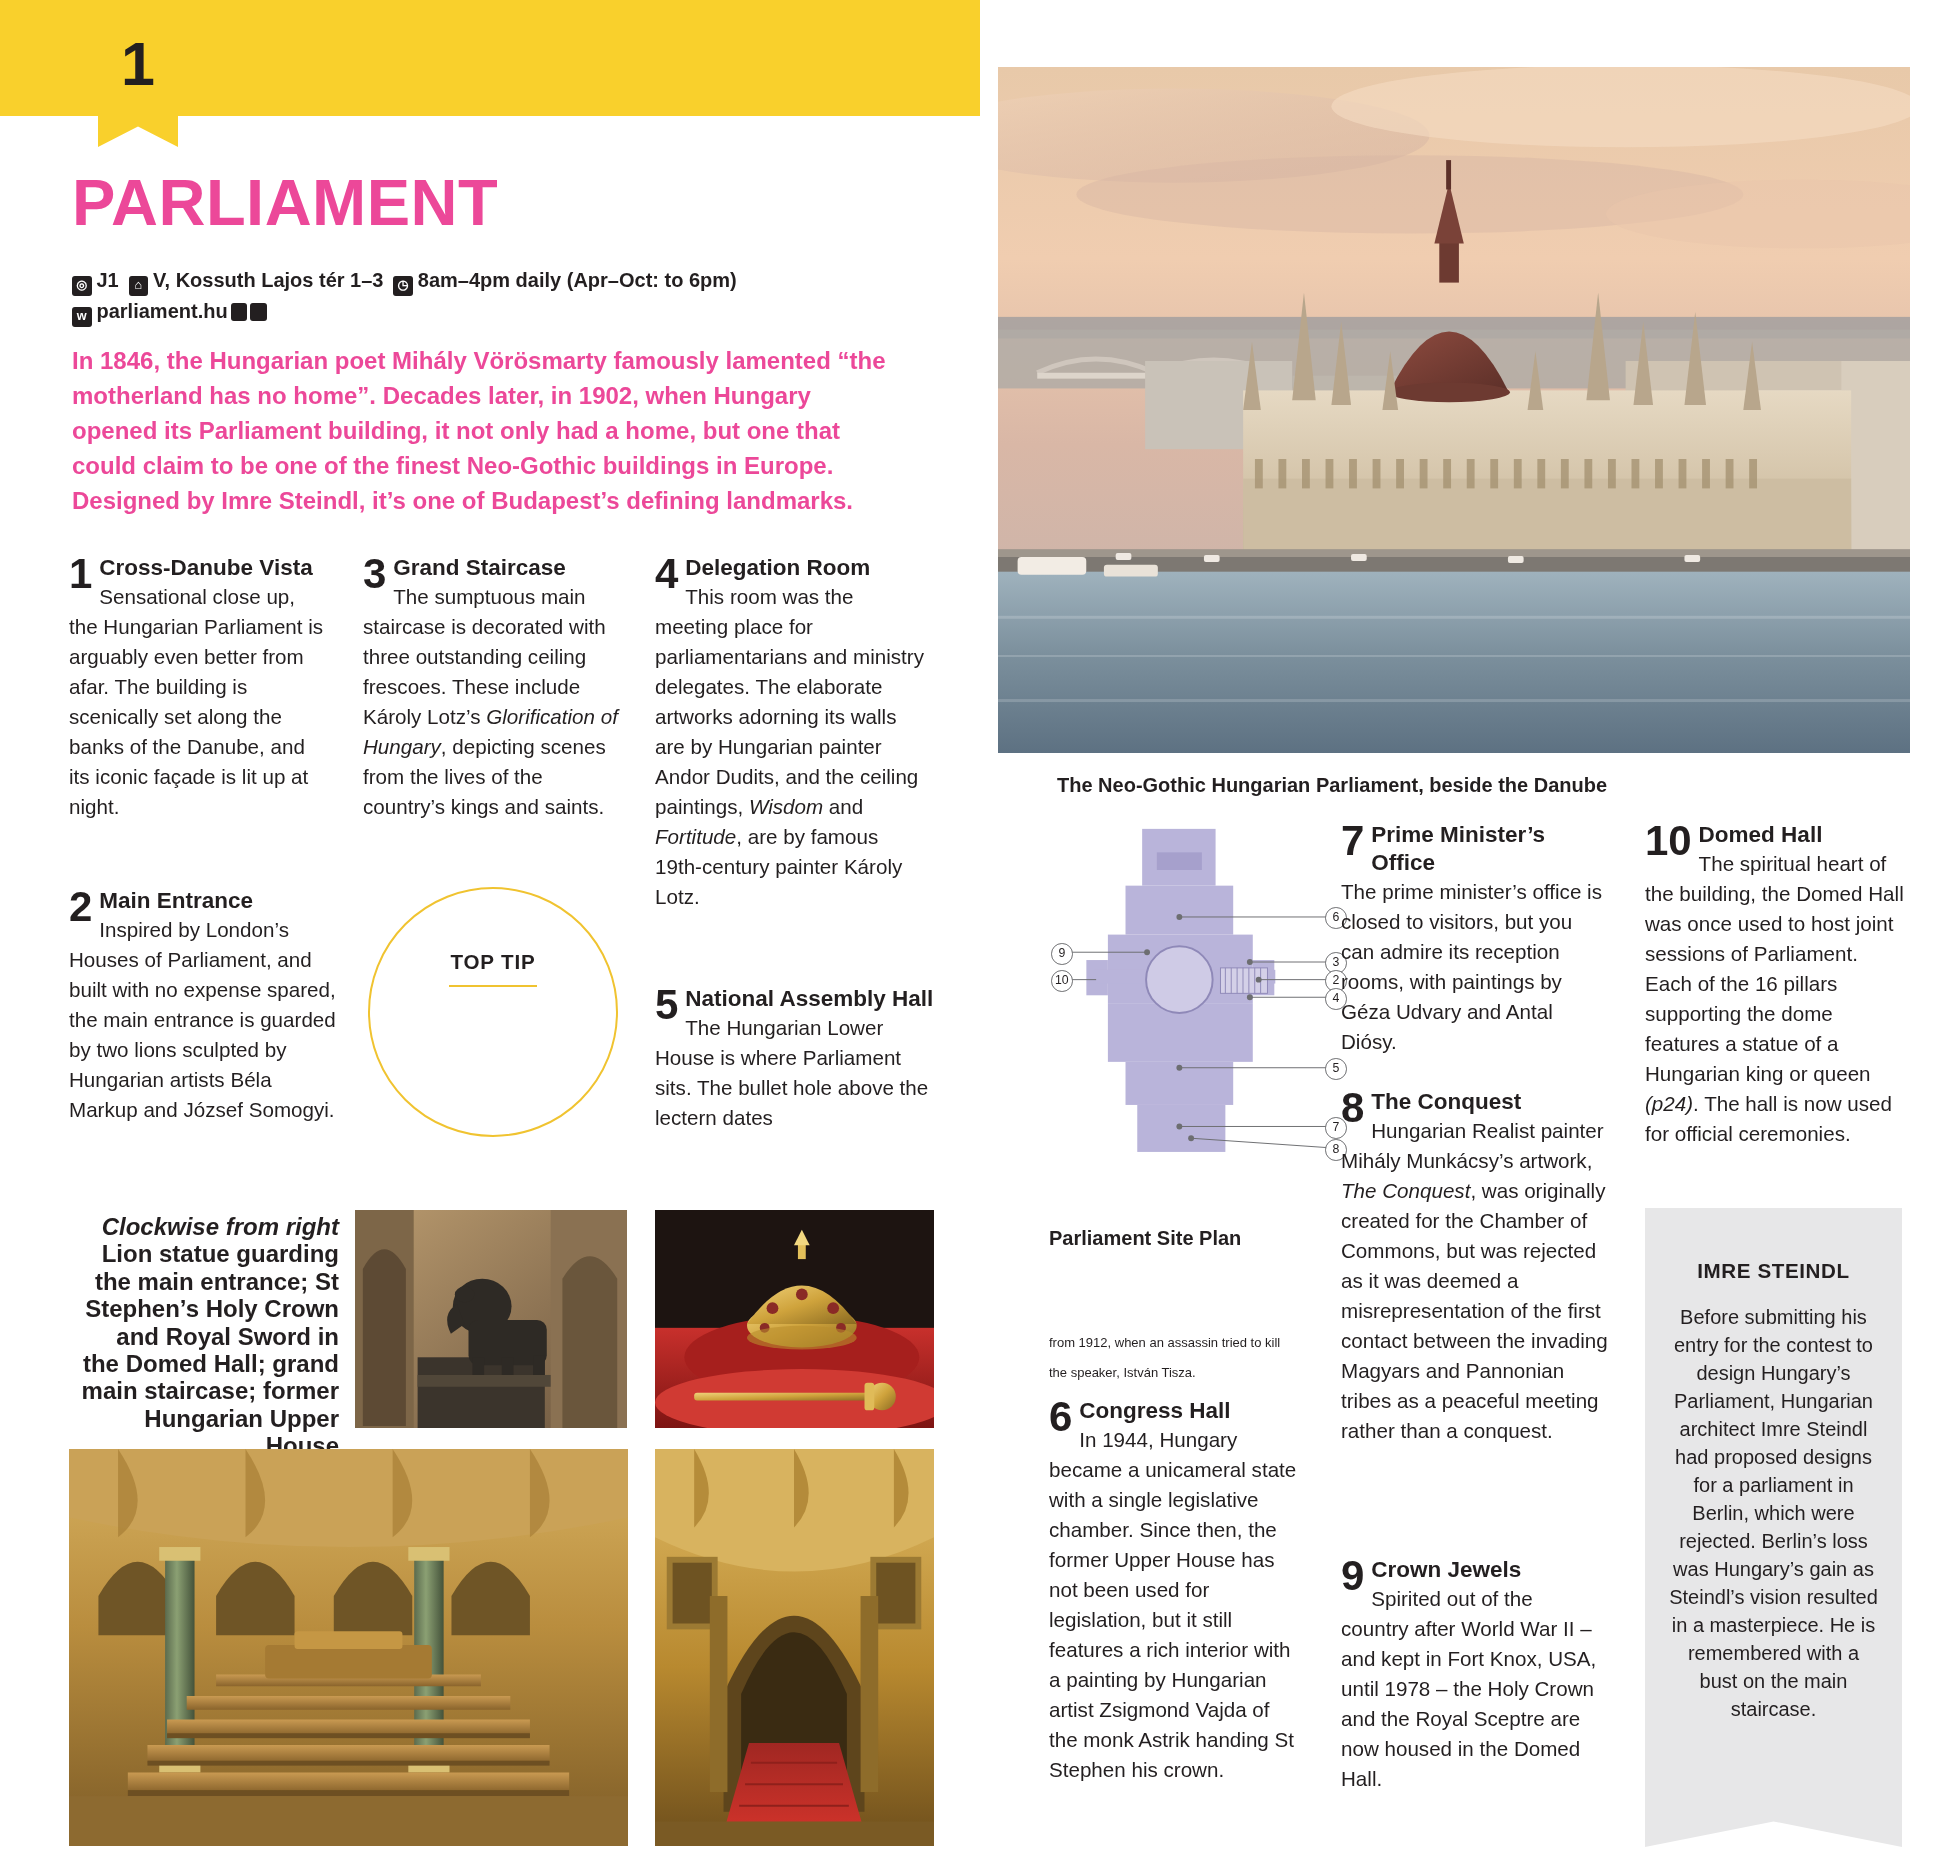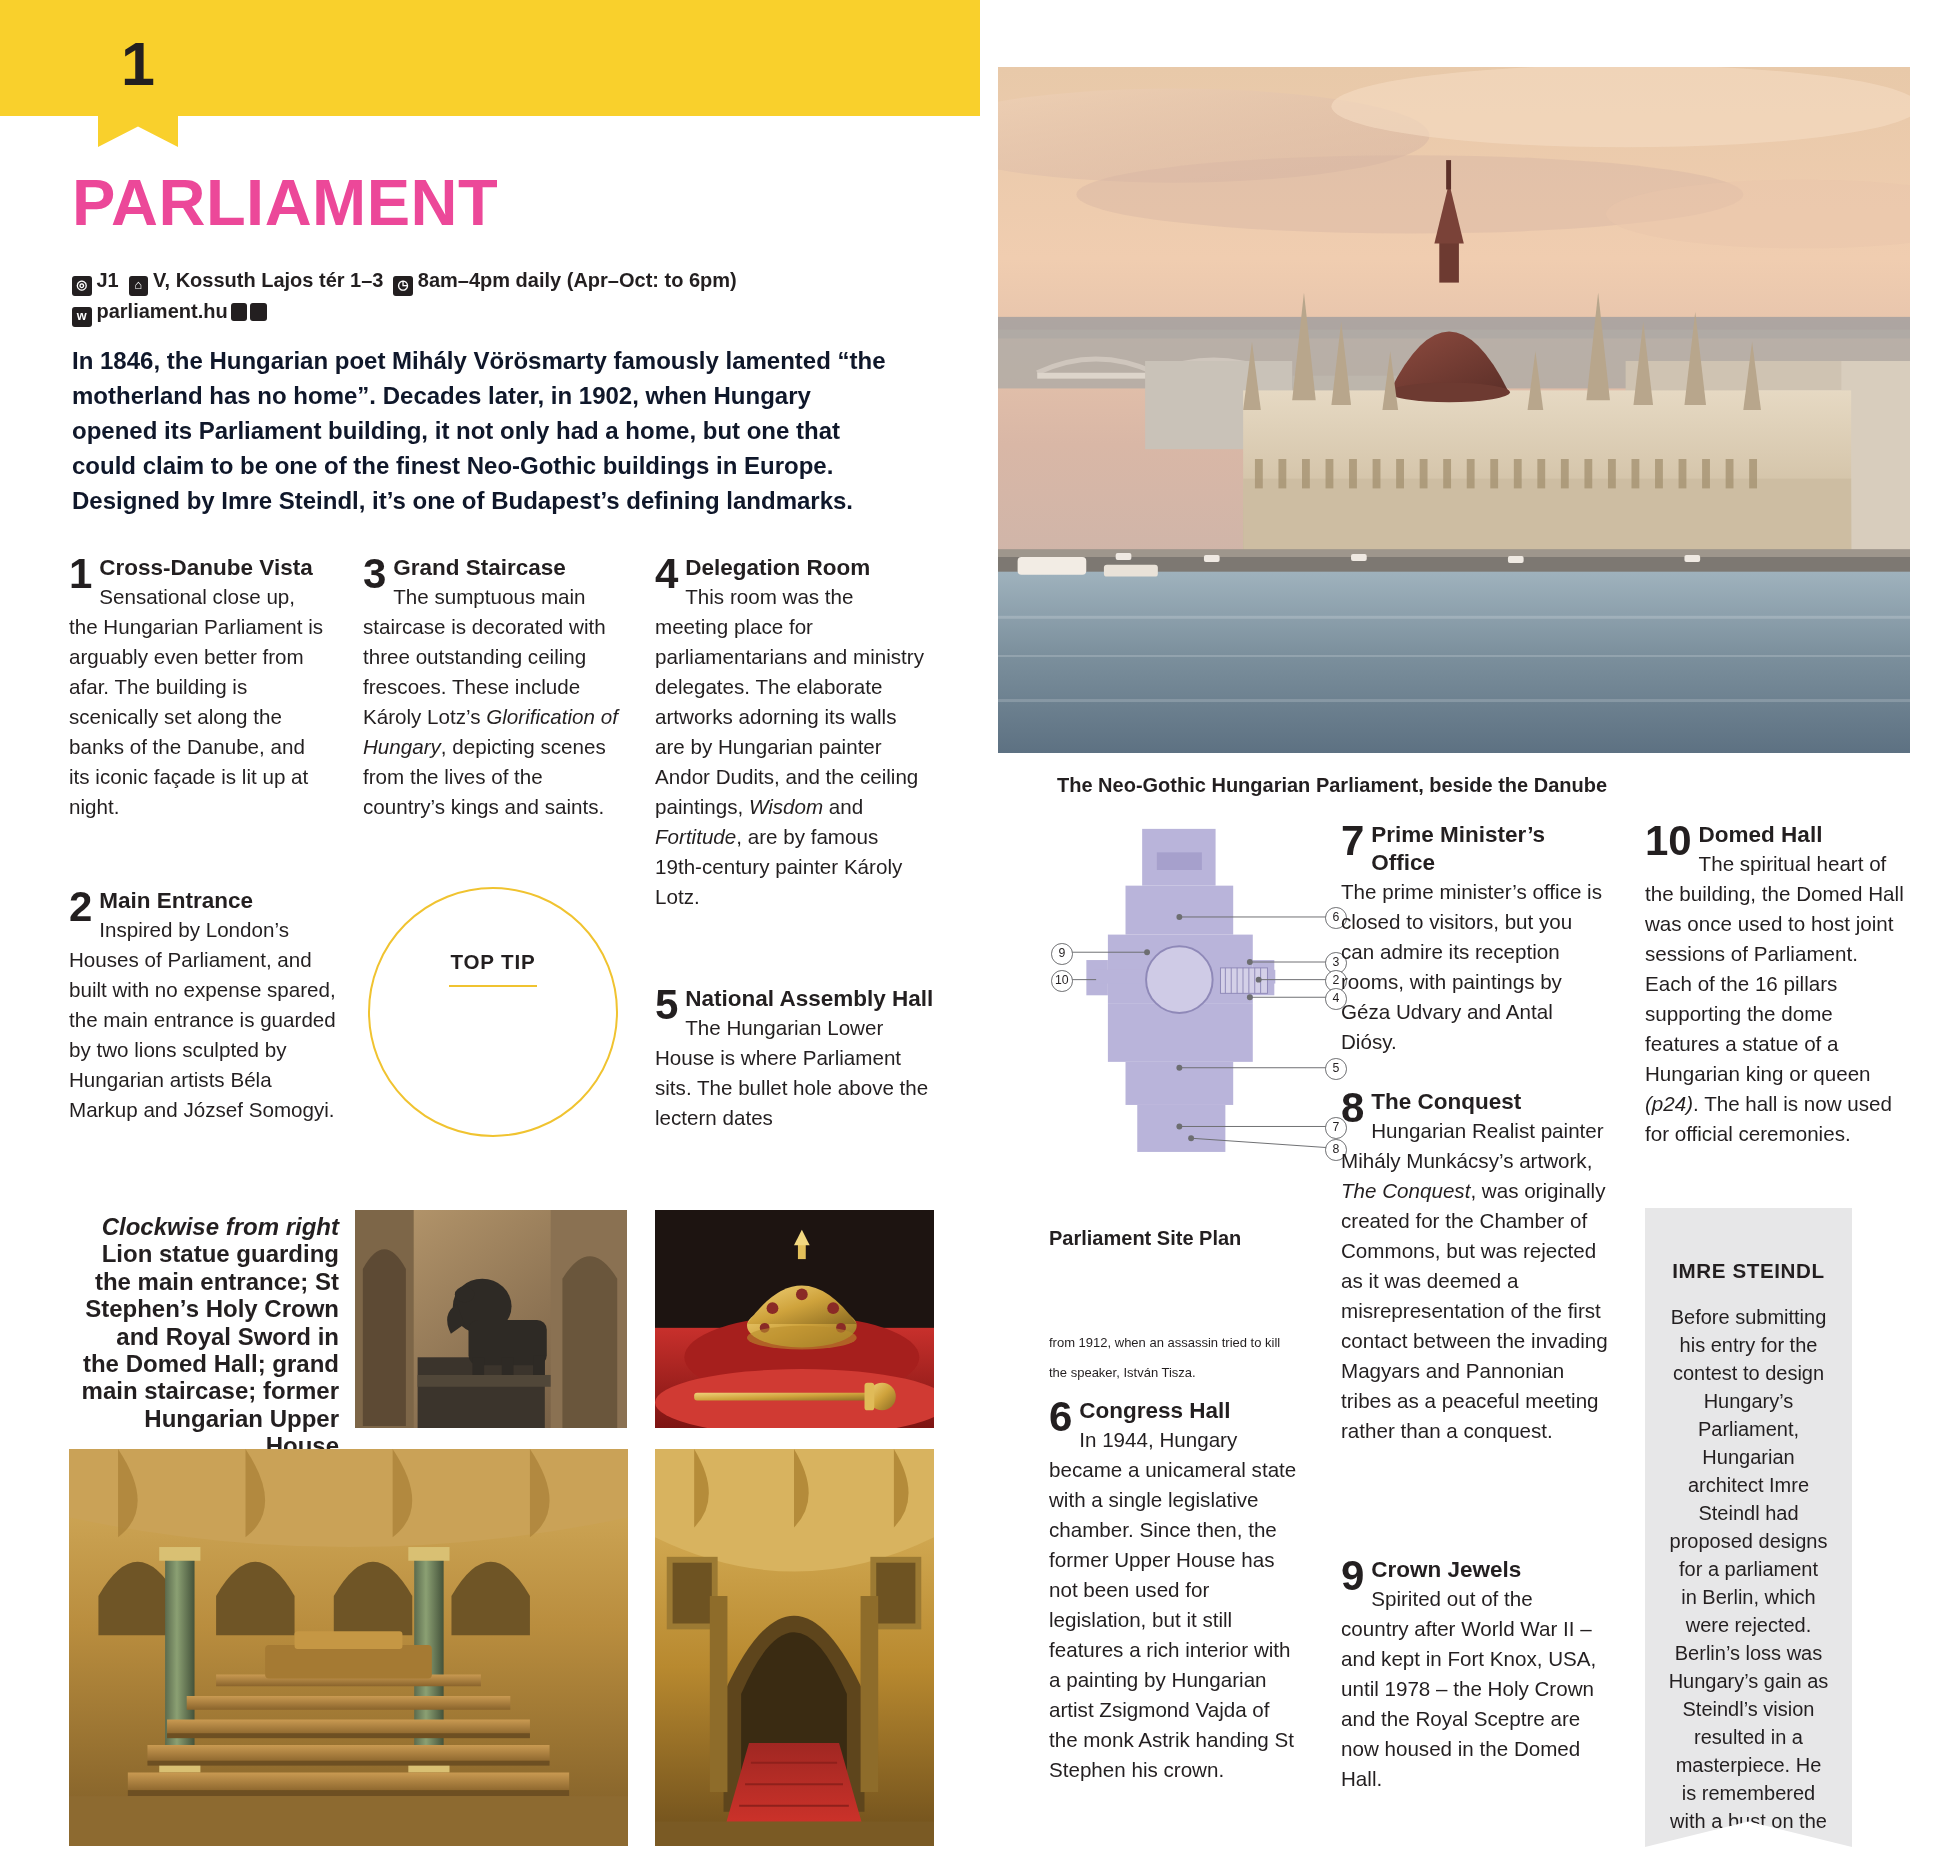--- a/index.html
+++ b/index.html
@@ -86,21 +86,21 @@
     top: 2.9px;
   }
 
   .intro {
     position: absolute;
     left: 72px; top: 343px;
     width: 828px;
     font-size: 24px;
     font-weight: 600;
     line-height: 35px;
-    color: #0f172a;
+    color: #ec4899;
   }
 
   
   .entry { position: absolute; }
   .entry .num {
     float: left;
     font-size: 42px;
     font-weight: 700;
     line-height: 37px;
     margin-right: 6.9px;
@@ -185,21 +185,21 @@
     font-size: 12.3px;
     line-height: 18.6px;
     text-align: center;
     color: #231f20;
   }
 
   
   .steindl {
     position: absolute;
     left: 1645px; top: 1208px;
-    width: 207px;
+    width: 257px;
     height: 639px;
     background: #e7e7e8;
     box-sizing: border-box;
     padding: 51px 23.5px 0 23.5px;
     text-align: center;
     clip-path: polygon(0 0, 100% 0, 100% 100%, 50% 96%, 0 100%);
   }
   .steindl .s-title {
     font-size: 20.6px;
     font-weight: 700;

